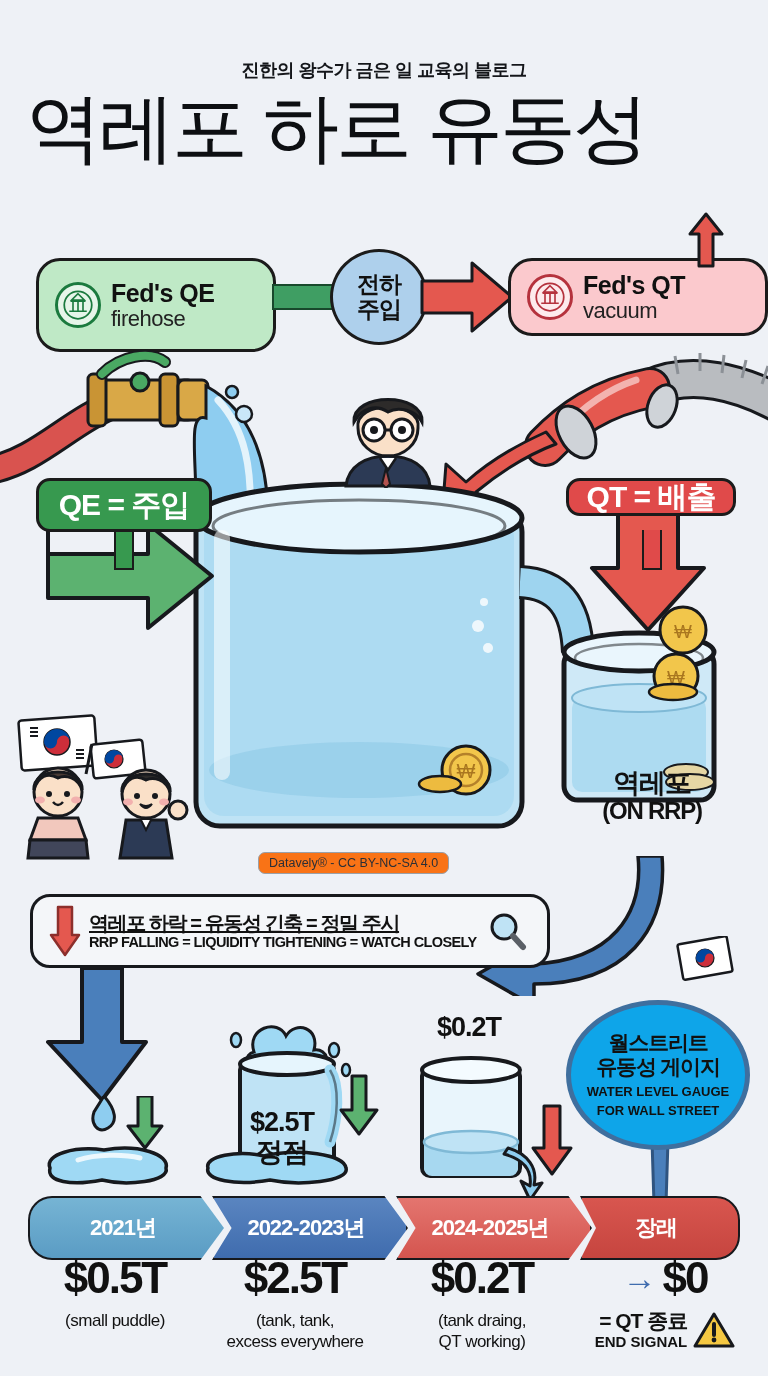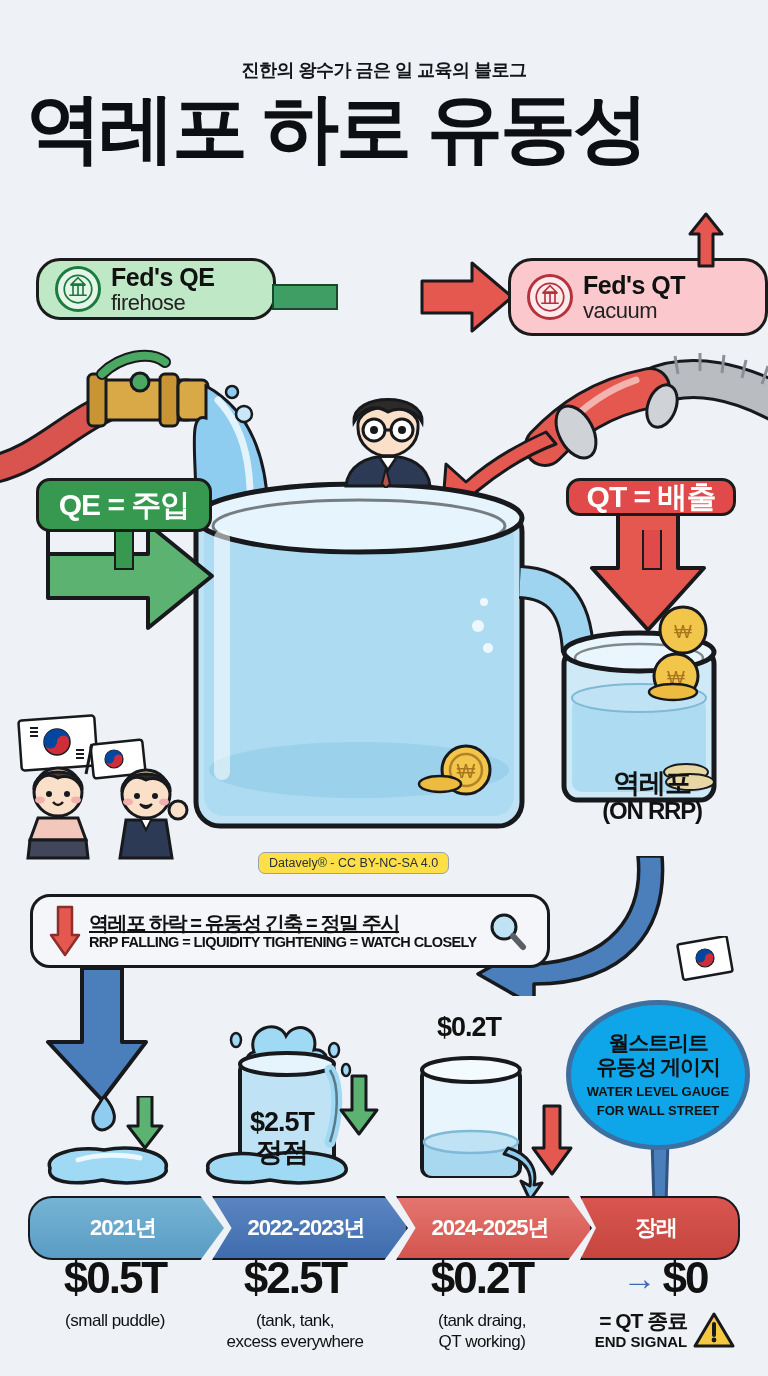--- a/index.html
+++ b/index.html
@@ -12,30 +12,30 @@
   .stage { position:absolute; inset:0; }
   .abs { position:absolute; }
 
   
   .kicker {
     position:absolute; top:58px; left:0; width:768px; text-align:center;
     font-size:18px; font-weight:bold; color:#14161a; letter-spacing:-0.5px;
   }
   .bigtitle {
     position:absolute; top:88px; left:0; width:672px; text-align:center;
-    font-size:76px; font-weight:bold; color:#0d0f12; letter-spacing:-3px;
+    font-size:76px; font-weight:normal; color:#0d0f12; letter-spacing:-3px;
     line-height:1.05;
   }
 
   
   .chip {
     position:absolute; border:3px solid #1b1b1b; border-radius:24px;
     display:flex; align-items:center; gap:10px; padding:0 16px;
   }
-  .chip-qe { left:36px; top:258px; width:240px; height:62px; background:#bfe9c6; }
+  .chip-qe { left:36px; top:258px; width:240px; height:94px; background:#bfe9c6; }
   .chip-qt { left:508px; top:258px; width:260px; height:78px; background:#fbc9cd; }
   .seal { width:46px; height:46px; border-radius:50%; border:3px solid #1b7a3e; background:#e6f5e9;
           display:flex; align-items:center; justify-content:center; flex:0 0 auto; }
   .seal.red { border-color:#b5323d; background:#fdeaec; }
   .seal svg { width:30px; height:30px; }
   .chip-text { line-height:1.05; }
   .chip-text .l1 { font-size:25px; font-weight:bold; color:#111; letter-spacing:-0.5px; }
   .chip-text .l2 { font-size:22px; color:#222; letter-spacing:-0.5px; }
 
   .connector { position:absolute; left:272px; top:284px; width:66px; height:26px; background:#3f9e63; border:2px solid #18492c; }
@@ -62,21 +62,21 @@
   .post-qe { left:114px; top:530px; background:#37994f; border:2px solid #1b1b1b; border-top:none; }
   .post-qt { left:642px; top:530px; background:#e04a4a; border:2px solid #1b1b1b; border-top:none; }
 
   
   .tank-label {
     position:absolute; left:200px; top:636px; width:330px; text-align:center;
     font-size:48px; font-weight:bold; color:#111; line-height:1.12; letter-spacing:-2px;
   }
   .credit {
     position:absolute; left:258px; top:852px; padding:3px 10px;
-    border:1.5px solid #9aa0a8; border-radius:7px; background:#fde047;
+    border:1.5px solid #9aa0a8; border-radius:7px; background:#f97316;
     font-size:12.5px; color:#2b2f36; white-space:nowrap;
   }
 
   
   .rrp-label {
     position:absolute; left:572px; top:768px; width:160px; text-align:center;
     font-size:27px; font-weight:bold; color:#111; line-height:1.12; letter-spacing:-1.2px;
   }
   .rrp-label .en { font-size:24px; }
 
@@ -157,20 +157,24 @@
         </svg>
     </span>
     <span class="chip-text">
       <div class="l1">Fed's QE</div>
       <div class="l2">firehose</div>
     </span>
   </div>
 
   <div class="connector"></div>
 
+  <div class="ellipse">
+    <div>전하</div>
+    <div>주입</div>
+  </div>
 
   <svg class="bigarrow-right" viewBox="0 0 96 84">
     <path d="M2 26h50V8l40 34-40 34V58H2z" fill="#e4584f" stroke="#17191d" stroke-width="3" stroke-linejoin="round"></path>
   </svg>
 
   <div class="chip chip-qt">
     <span class="seal red">
       <svg viewBox="0 0 24 24">
           <circle cx="12" cy="12" r="11" fill="none" stroke="#b5323d" stroke-width="1.4"></circle>
           <path d="M5 17h14M6 9h12M12 3l5 5H7z" fill="none" stroke="#b5323d" stroke-width="1.3"></path>

